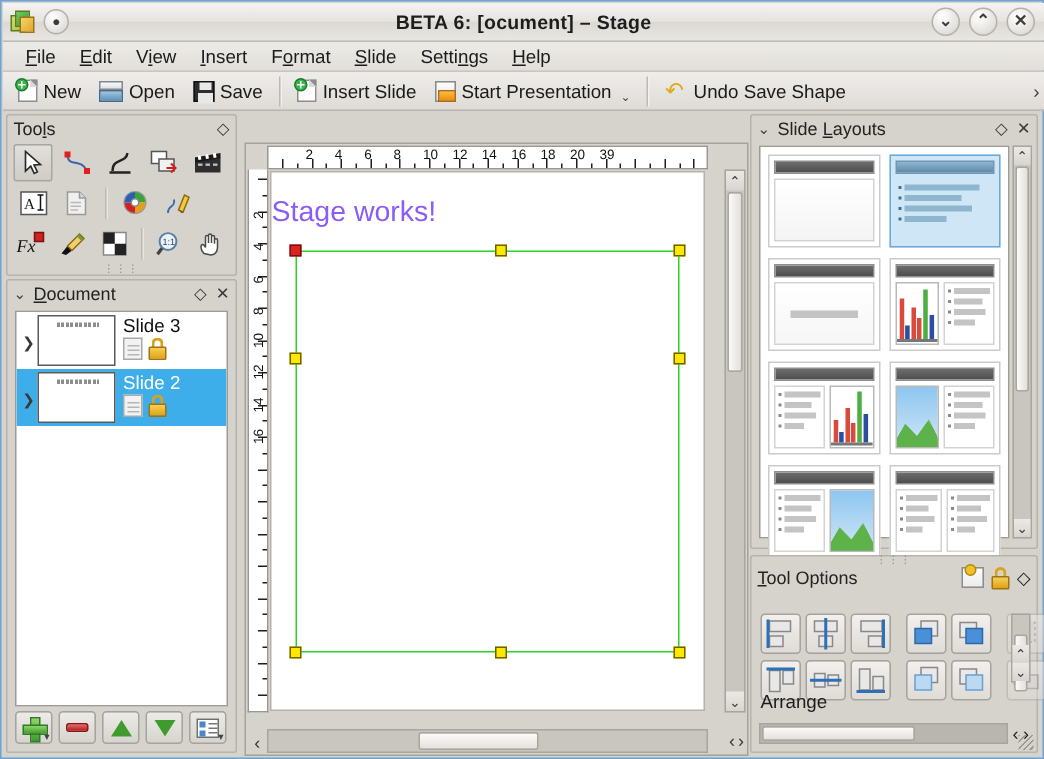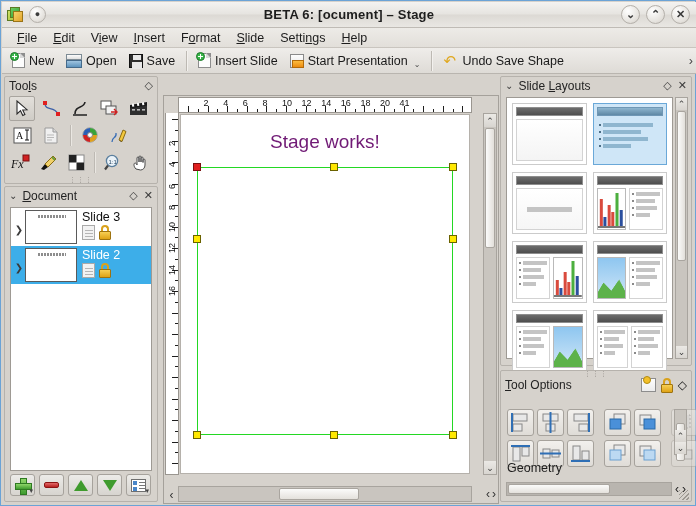--- a/index.html
+++ b/index.html
@@ -162,22 +162,22 @@
   .hruler { position:absolute; left:14px; right:26px; top:1px; height:16px;
             background:#ffffff; border:1px solid #9a9690; overflow:hidden;}
   .vruler { position:absolute; left:1px; top:17px; bottom:28px; width:14px;
             background:#ffffff; border:1px solid #9a9690; border-top:none; overflow:hidden;}
   .rtick { position:absolute; background:#1e1e1e; }
   .rnum { position:absolute; font-size:9px; color:#111; }
   .vnum { position:absolute; font-size:9px; color:#111; transform:rotate(-90deg); transform-origin:left top; white-space:nowrap;}
 
   .page { position:absolute; left:16px; top:18px; right:28px; bottom:29px;
           background:#ffffff; border:1px solid #b5b1ab; overflow:hidden;}
-  .slide-title { position:absolute; left:0; right:0; top:16px; text-align:center;
-                 font-size:19px; color:#701a75; }
+  .slide-title { position:absolute; left:0; right:0; top:16px; 
+                 font-size:19px; color:#8b5cf6; }
   .selbox { position:absolute; border:1.6px solid #23d823; }
   .handle { position:absolute; width:8px; height:8px; background:#ffe800; border:1px solid #6a6200;}
   .handle.origin { background:#e02020; border-color:#7a1010; }
 
   .vscroll { position:absolute; right:1px; top:17px; bottom:28px; width:14px;
              background:#c9c5bf; border:1px solid #a8a49e; }
   .vscroll .arrow { position:absolute; left:0; right:0; height:13px; display:flex;
                     align-items:center; justify-content:center; font-size:9px; color:#3b3b3b;
                     background:linear-gradient(#ebe9e5,#d8d5d0);}
   .vscroll .arrow.up{top:0;} .vscroll .arrow.dn{bottom:0;}
@@ -567,21 +567,21 @@
           <div class="rnum" style="left: 24.6px; top: 0px;">2</div>
           <div class="rnum" style="left: 44.2px; top: 0px;">4</div>
           <div class="rnum" style="left: 63.8px; top: 0px;">6</div>
           <div class="rnum" style="left: 83.4px; top: 0px;">8</div>
           <div class="rnum" style="left: 103px; top: 0px;">10</div>
           <div class="rnum" style="left: 122.6px; top: 0px;">12</div>
           <div class="rnum" style="left: 142.2px; top: 0px;">14</div>
           <div class="rnum" style="left: 161.8px; top: 0px;">16</div>
           <div class="rnum" style="left: 181.4px; top: 0px;">18</div>
           <div class="rnum" style="left: 201px; top: 0px;">20</div>
-          <div class="rnum" style="left: 220.6px; top: 0px;">41</div>
+          <div class="rnum" style="left: 220.6px; top: 0px;">39</div>
         </div>
       <div class="vruler" id="vruler">
           <div class="rtick" style="top: 6px; height: 1px; right: 0px; width: 6px;"></div>
           <div class="rtick" style="top: 16.75px; height: 1px; right: 0px; width: 3px;"></div>
           <div class="rtick" style="top: 27.5px; height: 1px; right: 0px; width: 6px;"></div>
           <div class="rtick" style="top: 38.25px; height: 1px; right: 0px; width: 3px;"></div>
           <div class="rtick" style="top: 49px; height: 1px; right: 0px; width: 6px;"></div>
           <div class="rtick" style="top: 59.75px; height: 1px; right: 0px; width: 3px;"></div>
           <div class="rtick" style="top: 70.5px; height: 1px; right: 0px; width: 6px;"></div>
           <div class="rtick" style="top: 81.25px; height: 1px; right: 0px; width: 3px;"></div>
@@ -979,21 +979,21 @@
           </span>
         </div>
       </div>
 
       <div class="to-vscroll">
         <div class="thumb2"></div>
         <div class="arrow up" style="top:auto;bottom:12px;">⌃</div>
         <div class="arrow dn">⌄</div>
       </div>
 
-      <div class="geom-lbl">Geometry</div>
+      <div class="geom-lbl">Arrange</div>
 
       <div class="to-hscroll">
         <div class="track">
             <i></i>
           </div>
         <span>‹</span>
         <span>›</span>
       </div>
       <div class="resize-grip"></div>
     </div>

